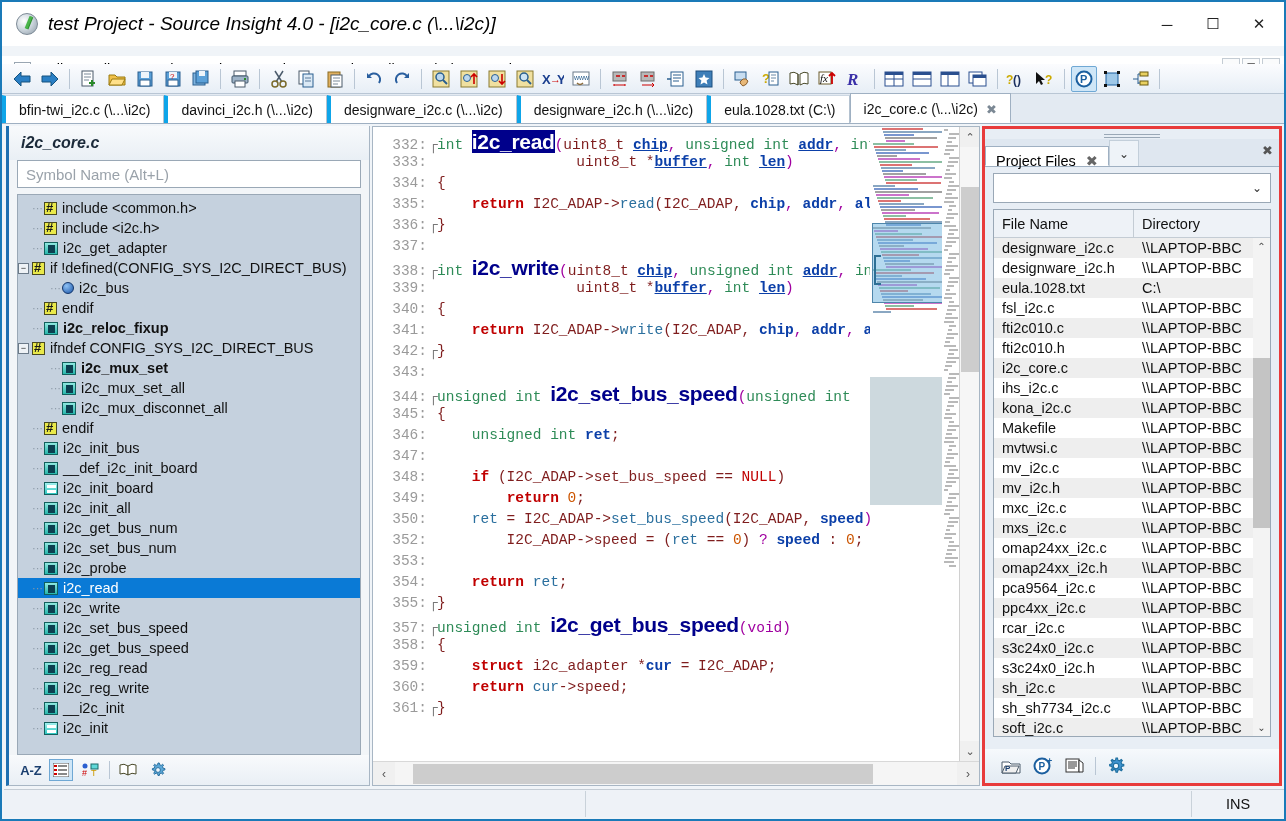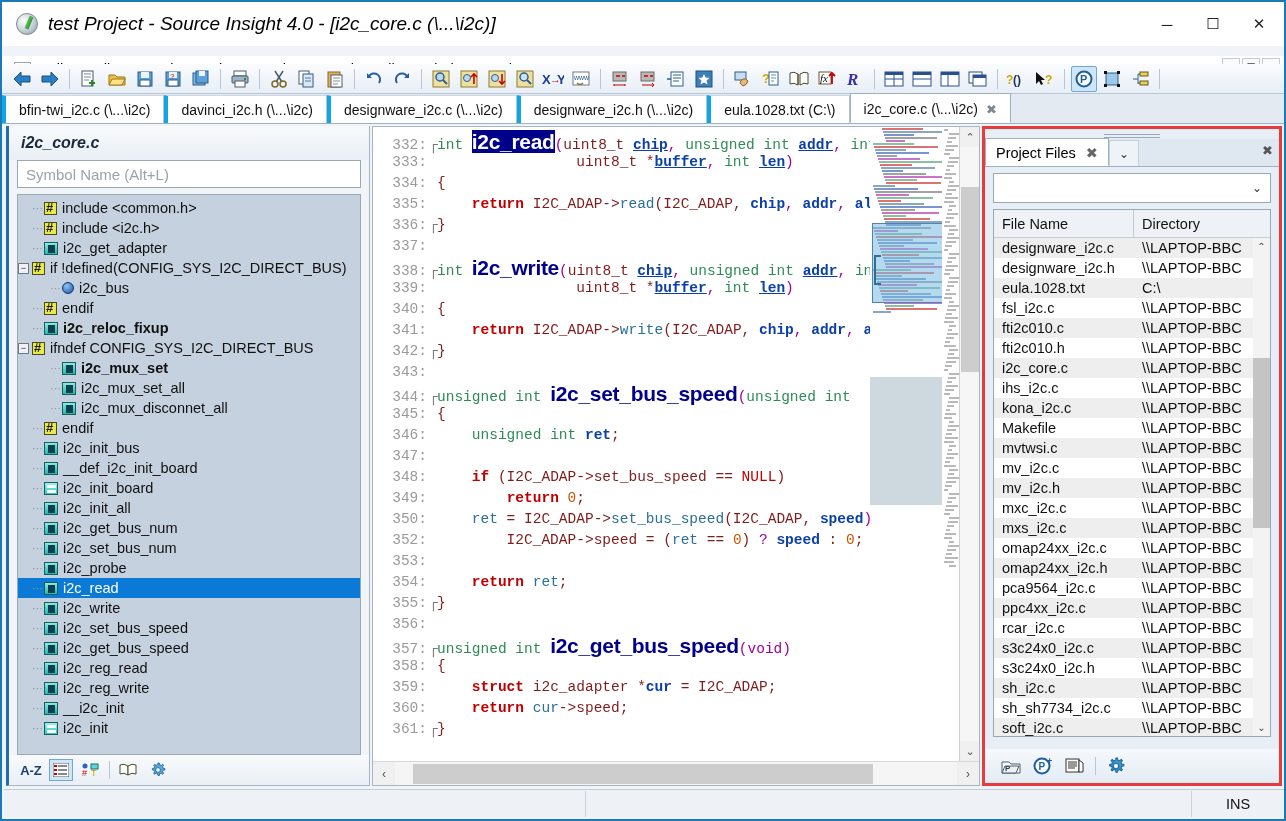--- a/index.html
+++ b/index.html
@@ -294,21 +294,21 @@
   #rp-grip {
     height: 10px; display:flex; align-items:center; justify-content:center;
   }
   #rp-grip span { display:block; width:56px; height:1px; background:#9aa8b6; box-shadow:0 3px 0 #9aa8b6; }
   #rp-tabs {
     height: 28px; display:flex; align-items:flex-end;
     border-bottom: 1px solid #9fb0c2; position: relative;
     background:#dfe7f0;
   }
   #rp-tab-main {
-    background:#ffffff; height:28px; line-height:28px; padding:0 10px; font-size:14.5px;
+    background:#ffffff; height:20px; line-height:28px; padding:0 10px; font-size:14.5px;
     border:1px solid #9fb0c2; border-bottom:1px solid #ffffff; position:relative; z-index:2;
   }
   #rp-tab-drop {
     height:26px; width:30px; display:flex; align-items:center; justify-content:center;
     font-size:12px; color:#333; background:#eef3f8; border:1px solid #c3cfda; border-bottom:none;
   }
   #rp-close { position:absolute; right:6px; top:4px; font-size:13px; color:#555; }
   #rp-combo {
     margin: 6px 8px; height: 30px; background:#fff; border:1px solid #9aa8b6;
     display:flex; align-items:center; justify-content:flex-end; padding-right:8px;
@@ -880,21 +880,20 @@
         <div class="cl"><span class="lnum">345:</span><span class="fold"></span><span class="k-plain">{</span></div>
         <div class="cl"><span class="lnum">346:</span><span class="fold"></span><span class="k-plain">    </span><span class="k-type">unsigned int </span><span class="k-var">ret</span><span class="k-plain">;</span></div>
         <div class="cl"><span class="lnum">347:</span><span class="fold"></span></div>
         <div class="cl"><span class="lnum">348:</span><span class="fold"></span><span class="k-plain">    </span><span class="k-kw">if</span><span class="k-plain"> (I2C_ADAP-&gt;set_bus_speed == </span><span class="k-const">NULL</span><span class="k-plain">)</span></div>
         <div class="cl"><span class="lnum">349:</span><span class="fold"></span><span class="k-plain">        </span><span class="k-kw">return</span><span class="k-plain"> </span><span class="k-num">0</span><span class="k-plain">;</span></div>
         <div class="cl"><span class="lnum">350:</span><span class="fold"></span><span class="k-plain">    </span><span class="k-ident">ret</span><span class="k-plain"> = I2C_ADAP-&gt;</span><span class="k-ident">set_bus_speed</span><span class="k-plain">(I2C_ADAP, </span><span class="k-var">speed</span><span class="k-punc">);</span></div>
         <div class="cl"><span class="lnum">352:</span><span class="fold"></span><span class="k-plain">        I2C_ADAP-&gt;speed = (</span><span class="k-ident">ret</span><span class="k-plain"> == </span><span class="k-num">0</span><span class="k-plain">) </span><span class="k-punc">? </span><span class="k-var">speed</span><span class="k-plain"> : </span><span class="k-num">0</span><span class="k-plain">;</span></div>
         <div class="cl"><span class="lnum">353:</span><span class="fold"></span></div>
         <div class="cl"><span class="lnum">354:</span><span class="fold"></span><span class="k-plain">    </span><span class="k-kw">return</span><span class="k-plain"> </span><span class="k-ident">ret</span><span class="k-plain">;</span></div>
         <div class="cl"><span class="lnum">355:</span><span class="fold">┌</span><span class="k-plain">}</span></div>
-        <div class="cl"><span class="lnum">356:</span><span class="fold"></span></div>
         <div class="cl"><span class="lnum">357:</span><span class="fold">┌</span><span class="k-type">unsigned int </span><span class="bigfn">i2c_get_bus_speed</span><span class="k-punc">(void)</span></div>
         <div class="cl"><span class="lnum">358:</span><span class="fold"></span><span class="k-plain">{</span></div>
         <div class="cl"><span class="lnum">359:</span><span class="fold"></span><span class="k-plain">    </span><span class="k-kw">struct</span><span class="k-plain"> i2c_adapter *</span><span class="k-var">cur</span><span class="k-plain"> = I2C_ADAP;</span></div>
         <div class="cl"><span class="lnum">360:</span><span class="fold"></span><span class="k-plain">    </span><span class="k-kw">return</span><span class="k-plain"> </span><span class="k-ident">cur</span><span class="k-plain">-&gt;speed;</span></div>
         <div class="cl"><span class="lnum">361:</span><span class="fold">┌</span><span class="k-plain">}</span></div>
       </div>
 
     <div id="minimap">
         <div class="mm-line" style="width: 45%; margin-left: 12px; background: rgb(192, 0, 0); opacity: 0.55;"></div>
         <div class="mm-line" style="width: 70%; margin-left: 13px; background: rgb(42, 95, 143); opacity: 0.55;"></div>

